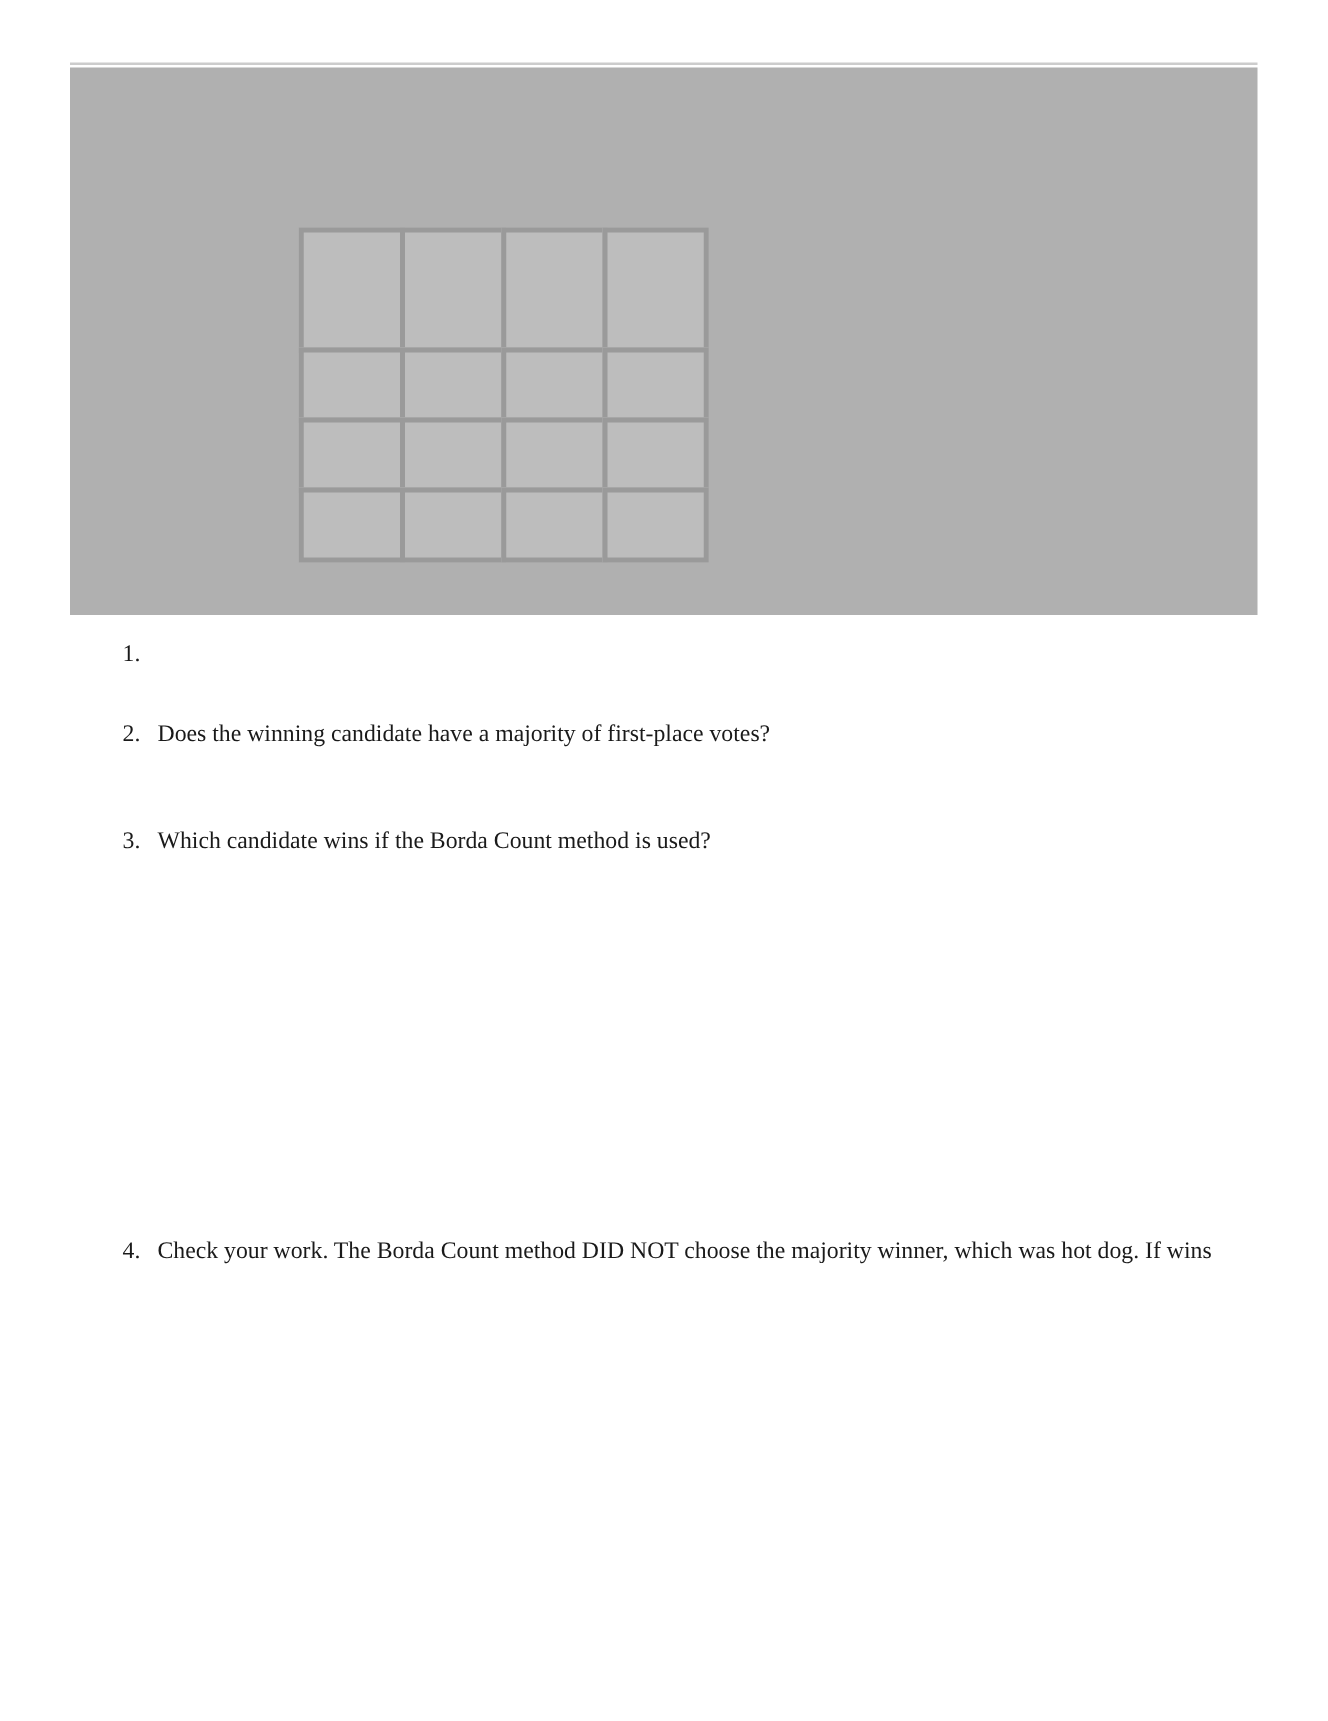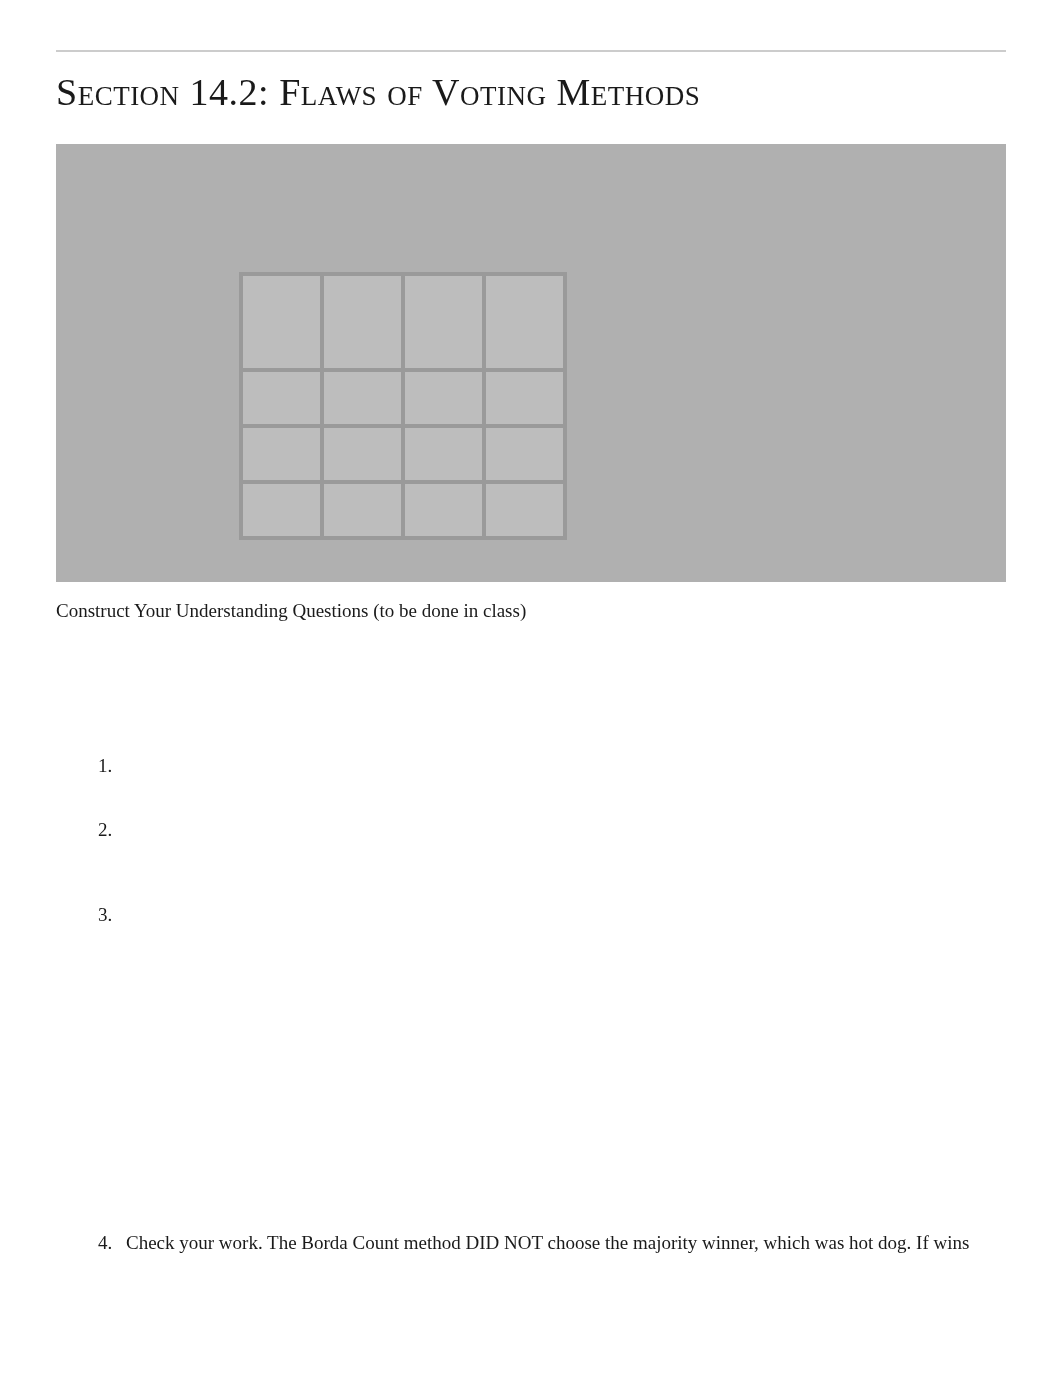--- a/index.html
+++ b/index.html
@@ -76,21 +76,20 @@
     .q1 { margin-bottom: 36px; }
     .q2 { margin-bottom: 58px; }
     .q3 { margin-bottom: 300px; }
     .q4 { margin-bottom: 0; }
   </style>
 </head>
 <body>
 
 <div class="page">
   <div class="title-line"></div>
-  <h1 class="title">Section 14.2: Flaws of Voting Methods</h1>
 
   <div class="blurred-image-area">
     <div class="inner-table">
       <div class="tr row1">
         <div class="cell"></div>
         <div class="cell"></div>
         <div class="cell"></div>
         <div class="cell"></div>
       </div>
       <div class="tr row2">
@@ -107,30 +106,31 @@
       </div>
       <div class="tr row4">
         <div class="cell"></div>
         <div class="cell"></div>
         <div class="cell"></div>
         <div class="cell"></div>
       </div>
     </div>
   </div>
 
-  <p class="subtitle">Construct Your Understanding Questions (to be done in class)</p>
 
   <ol class="questions">
     <li class="q-item q1">
       <span class="q-num">1.</span>
     </li>
     <li class="q-item q2">
       <span class="q-num">2.</span>
+      <span>Does the winning candidate have a majority of first-place votes?</span>
     </li>
     <li class="q-item q3">
       <span class="q-num">3.</span>
+      <span>Which candidate wins if the Borda Count method is used?</span>
     </li>
     <li class="q-item q4">
       <span class="q-num">4.</span>
       <span>Check your work. The Borda Count method DID NOT choose the majority winner, which was hot dog. If wins</span>
     </li>
   </ol>
 </div>
 
 </body></html>

